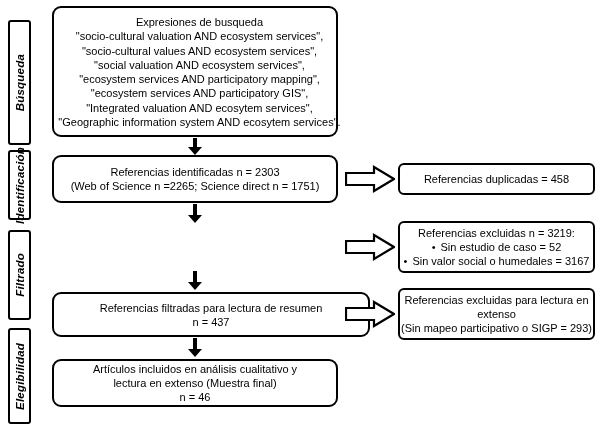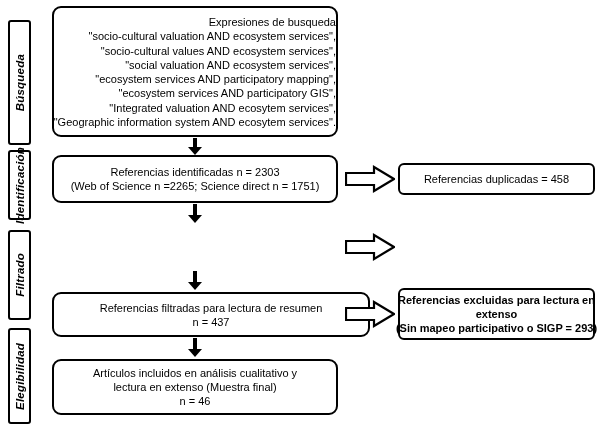--- a/index.html
+++ b/index.html
@@ -54,21 +54,21 @@
 
   .box .line {
     font-size: 11px;
     line-height: 14px;
     text-align: center;
     white-space: nowrap;
   }
 
   
   .box.terms {
-    align-items: flex-end;
+    align-items: center;
     justify-content: flex-start;
     padding: 7px 0 6px 9px;
   }
   .box.terms .line {
     text-align: left;
     font-size: 11px;
     line-height: 14.3px;
   }
   .box.terms .gap { height: 9px; }
 
@@ -175,47 +175,54 @@
     <div class="head" style="top:11px;"></div>
   </div>
 
 
   <div class="arrow-right" style="left:345px; top:233px;">
     <svg width="50" height="28" viewBox="0 0 50 28">
       <polygon points="1,8 29,8 29,2 49,14 29,26 29,20 1,20" fill="#ffffff" stroke="#000000" stroke-width="2.2" stroke-linejoin="miter"></polygon>
     </svg>
   </div>
 
+  <div class="box sharp" style="left:398px; top:221px; width:197px; height:52px;">
+    <div class="line">Referencias excluidas n = 3219:</div>
+    <ul class="bullets">
+      <li>Sin estudio de caso = 52</li>
+      <li>Sin valor social o humedales = 3167</li>
+    </ul>
+  </div>
 
   <div class="arrow-down" style="left:188px; top:271px; height:20px;">
     <div class="shaft" style="height:12px;"></div>
     <div class="head" style="top:11px;"></div>
   </div>
 
   <div class="box rounded" style="left:52px; top:292px; width:318px; height:45px;">
     <div class="line">Referencias filtradas para lectura de resumen</div>
     <div class="line">n = 437</div>
   </div>
 
   <div class="arrow-right" style="left:345px; top:300px;">
     <svg width="50" height="28" viewBox="0 0 50 28">
       <polygon points="1,8 29,8 29,2 49,14 29,26 29,20 1,20" fill="#ffffff" stroke="#000000" stroke-width="2.2" stroke-linejoin="miter"></polygon>
     </svg>
   </div>
 
-  <div class="box sharp" style="left:398px; top:288px; width:197px; height:52px;font-weight:bold;">
+  <div class="box sharp" style="left:398px; top:288px; width:197px; height:52px;">
     <div class="line">Referencias excluidas para lectura en</div>
     <div class="line">extenso</div>
     <div class="line">(Sin mapeo participativo o SIGP = 293)</div>
   </div>
 
   <div class="arrow-down" style="left:188px; top:338px; height:20px;">
     <div class="shaft" style="height:12px;"></div>
     <div class="head" style="top:11px;"></div>
   </div>
 
-  <div class="box rounded" style="left:52px; top:359px; width:286px; height:56px;">
+  <div class="box rounded" style="left:52px; top:359px; width:286px; height:48px;">
     <div class="line">Artículos incluidos en análisis cualitativo y</div>
     <div class="line">lectura en extenso (Muestra final)</div>
     <div class="line">n = 46</div>
   </div>
 
 </div>
 
 </body></html>

